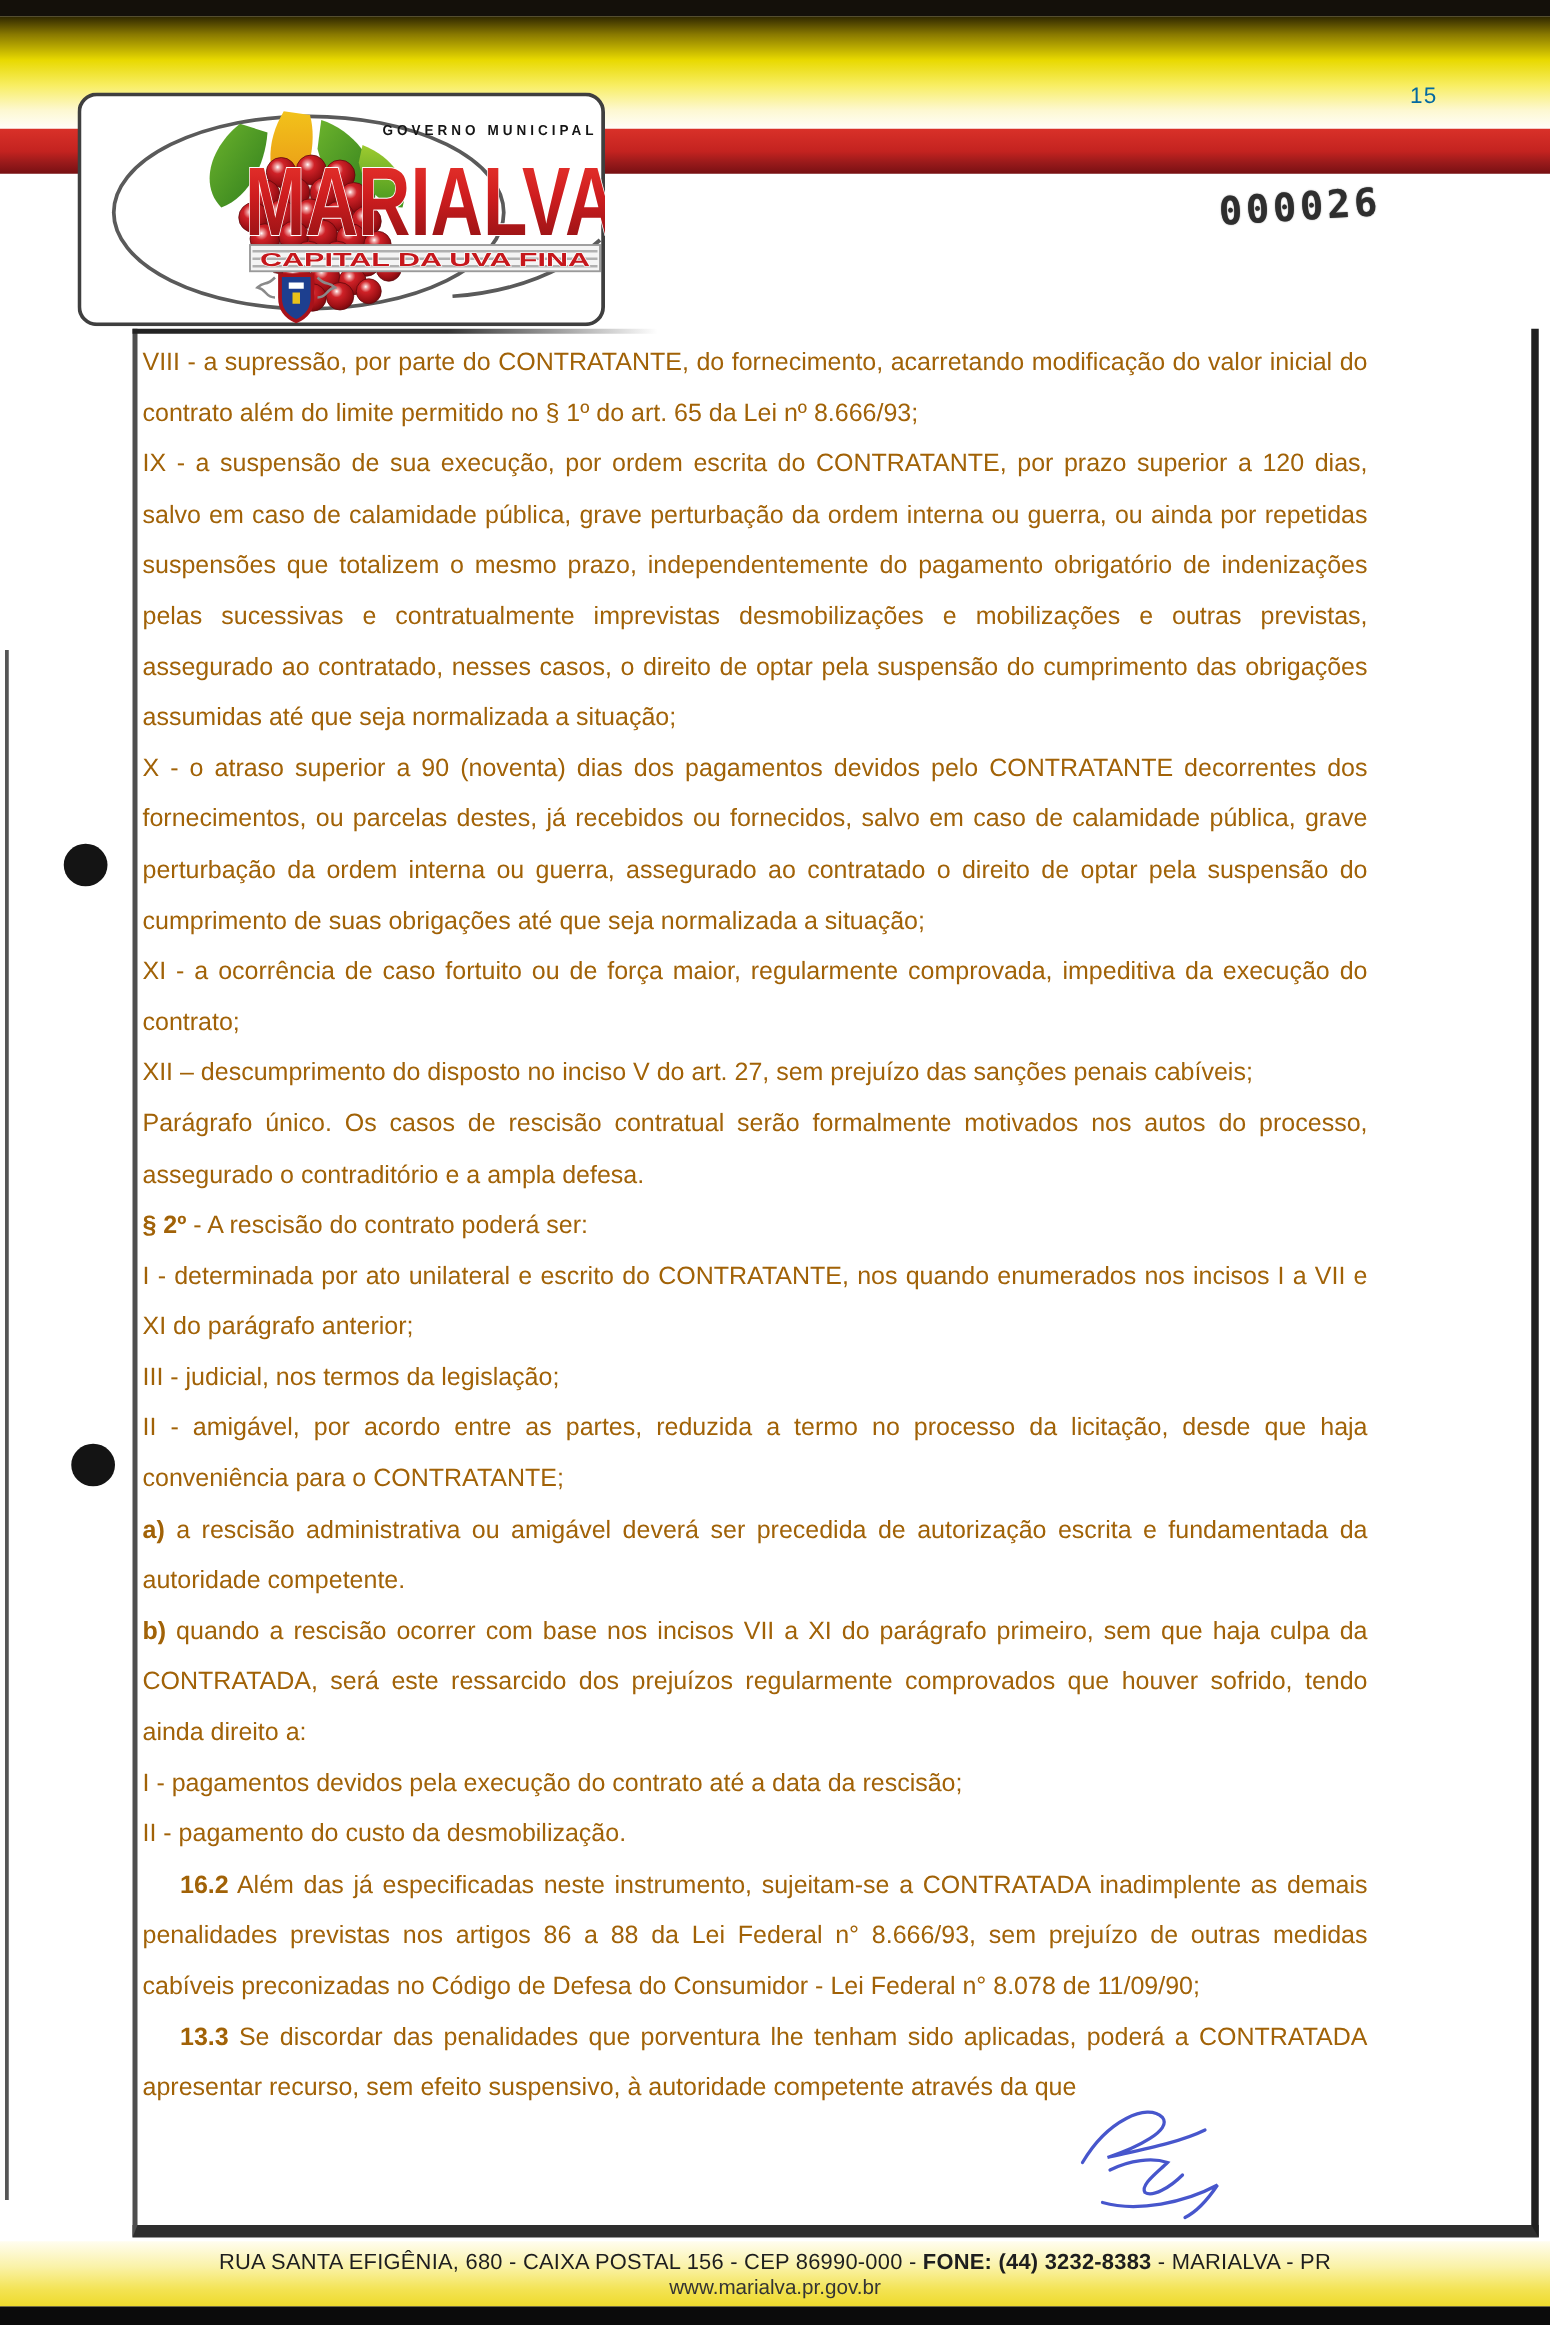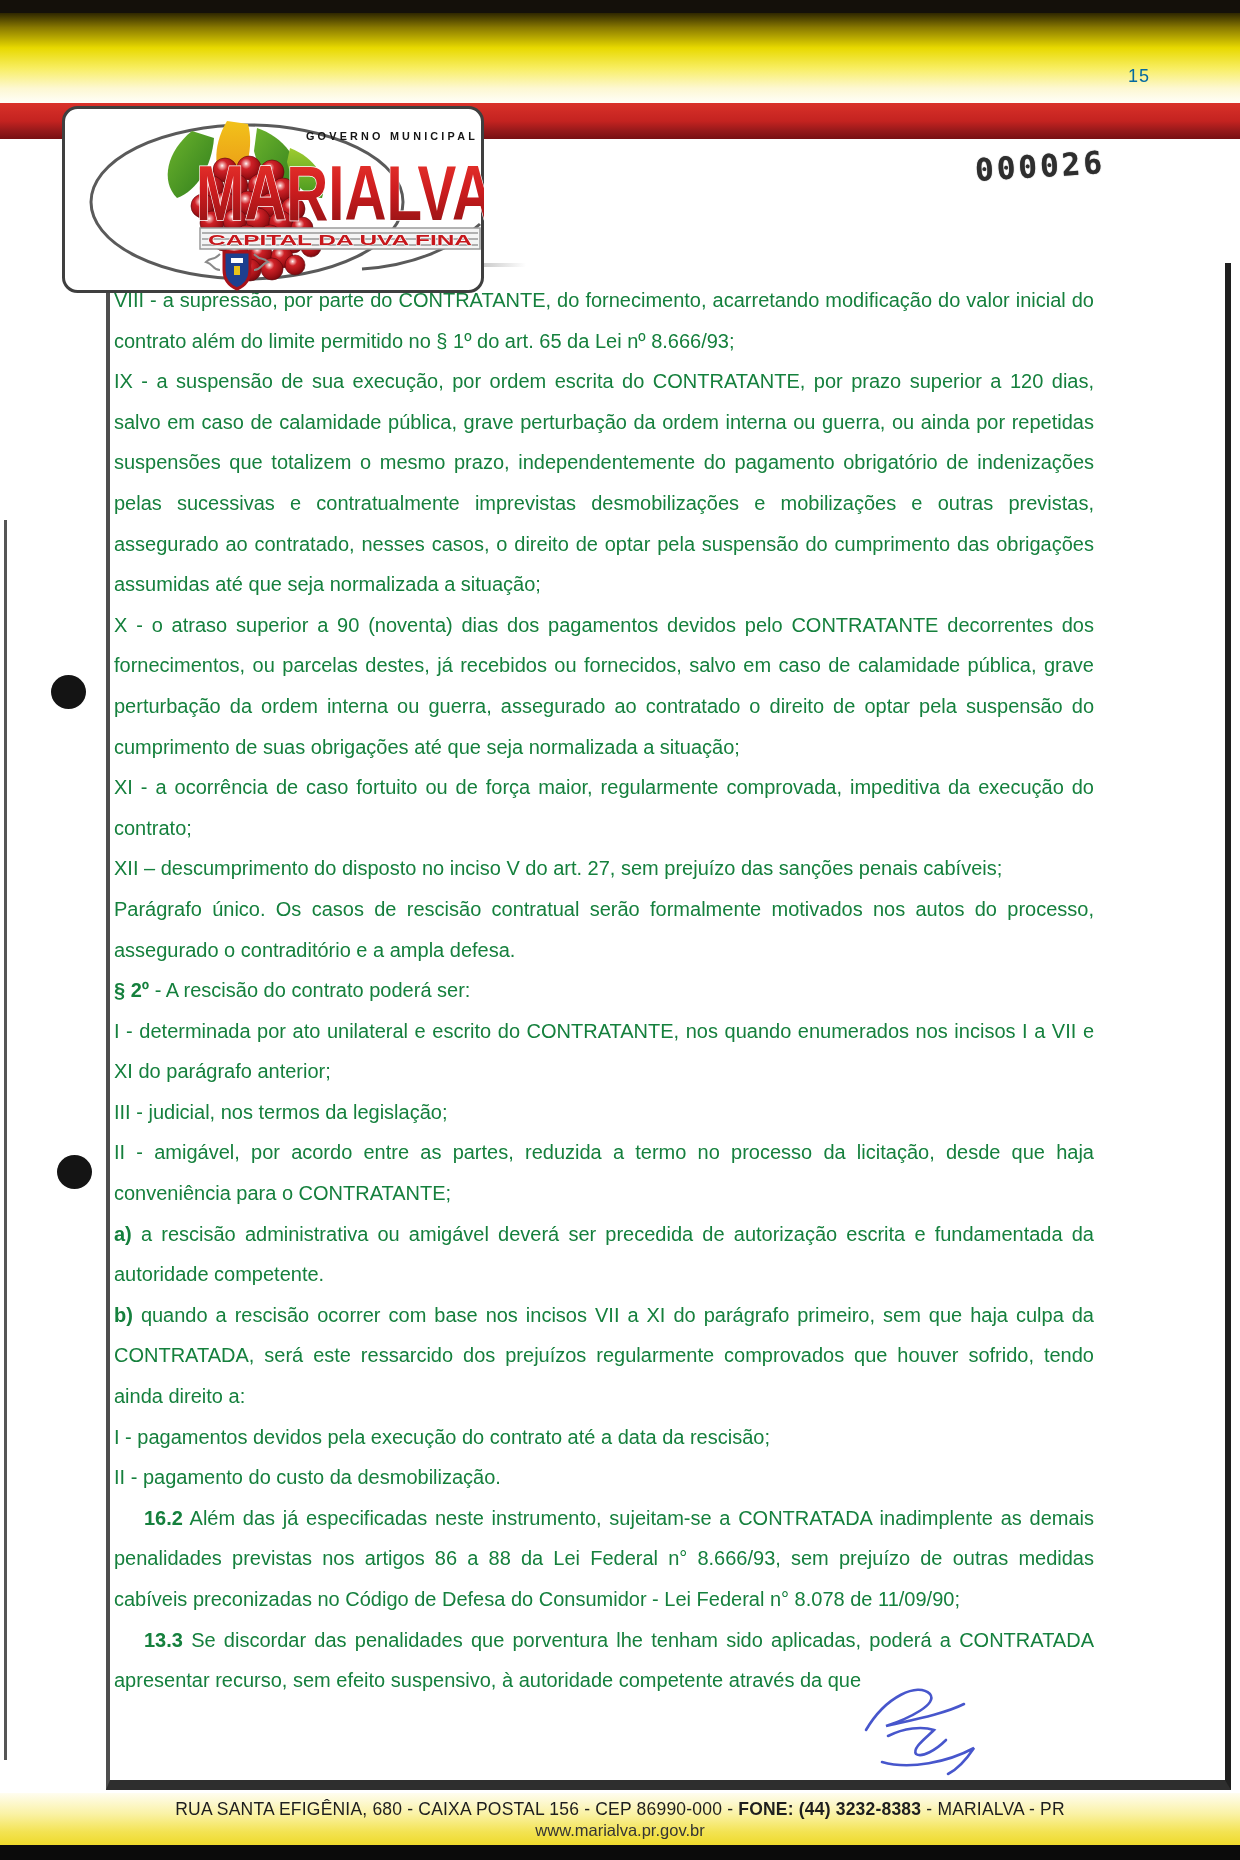--- a/index.html
+++ b/index.html
@@ -15,33 +15,33 @@
     background:linear-gradient(180deg,#d93129 0%,#c42320 50%,#9a1a1b 75%,#771013 100%);}
   .page-number{position:absolute;left:1080px;top:66px;width:70px;text-align:right;z-index:3;
     font-size:18px;color:#0369a1;letter-spacing:1px;}
 
   
   .stamp{position:absolute;left:975px;top:148px;z-index:4;
     font-family:"DejaVu Sans Mono",monospace;font-size:31px;font-weight:bold;color:#2e2e2e;
     letter-spacing:3px;transform:rotate(-3.5deg);text-shadow:0 0 1px #555;}
 
   
-  .logo-card{position:absolute;left:62px;top:74px;width:456px;height:187px;z-index:5;margin-top:32px;}
+  .logo-card{position:absolute;left:62px;top:74px;width:456px;height:187px;z-index:5;}
   .logo-card svg{display:block;}
 
   
   .content-box{position:absolute;left:106px;top:263px;width:1115px;height:1517px;z-index:1;
     background:#ffffff;border-left:4px solid #4e4e4e;border-right:6px solid #1f1f1f;
     border-bottom:10px solid #2e2e2e;}
   .box-topline{position:absolute;left:-4px;top:0;width:420px;height:4px;
     background:linear-gradient(90deg,#222 0%,#333 60%,rgba(51,51,51,0) 100%);}
 
   
-  .doc-body{position:absolute;left:114px;top:280px;width:980px;z-index:3;
-    font-size:20px;line-height:40.6px;color:#15803d;text-align:justify;hyphens:none;}
+  .doc-body{position:absolute;left:114px;top:270px;width:980px;z-index:3;
+    font-size:20px;line-height:40.6px;color:#a16207;text-align:justify;hyphens:none;}
   .doc-body p{margin:0;}
   .doc-body p.indent{text-indent:30px;}
   .doc-body b{font-weight:bold;margin-top:24px;}
 
   
   .punch-dot{position:absolute;width:35px;height:34px;border-radius:50%;background:#141414;z-index:3;}
   .dot1{left:51px;top:675px;}
   .dot2{left:57px;top:1155px;}
   .edge-line{position:absolute;left:4px;top:520px;width:3px;height:1240px;background:#1d1d1d;opacity:.75;z-index:2;}
 

